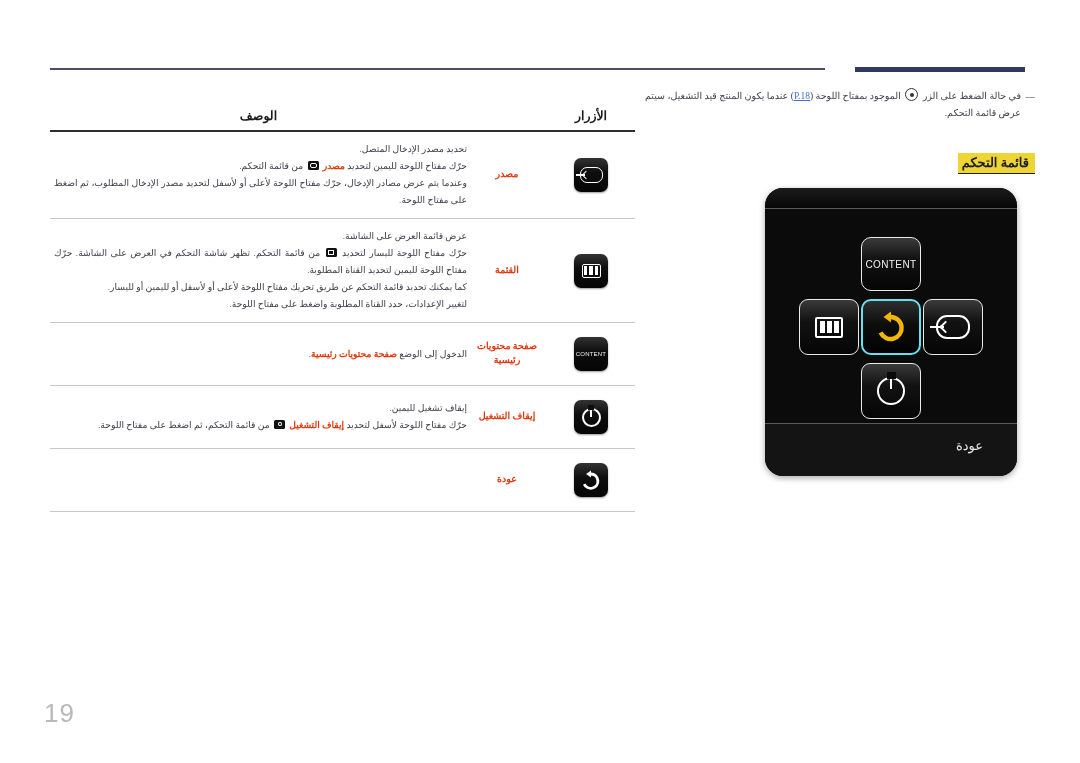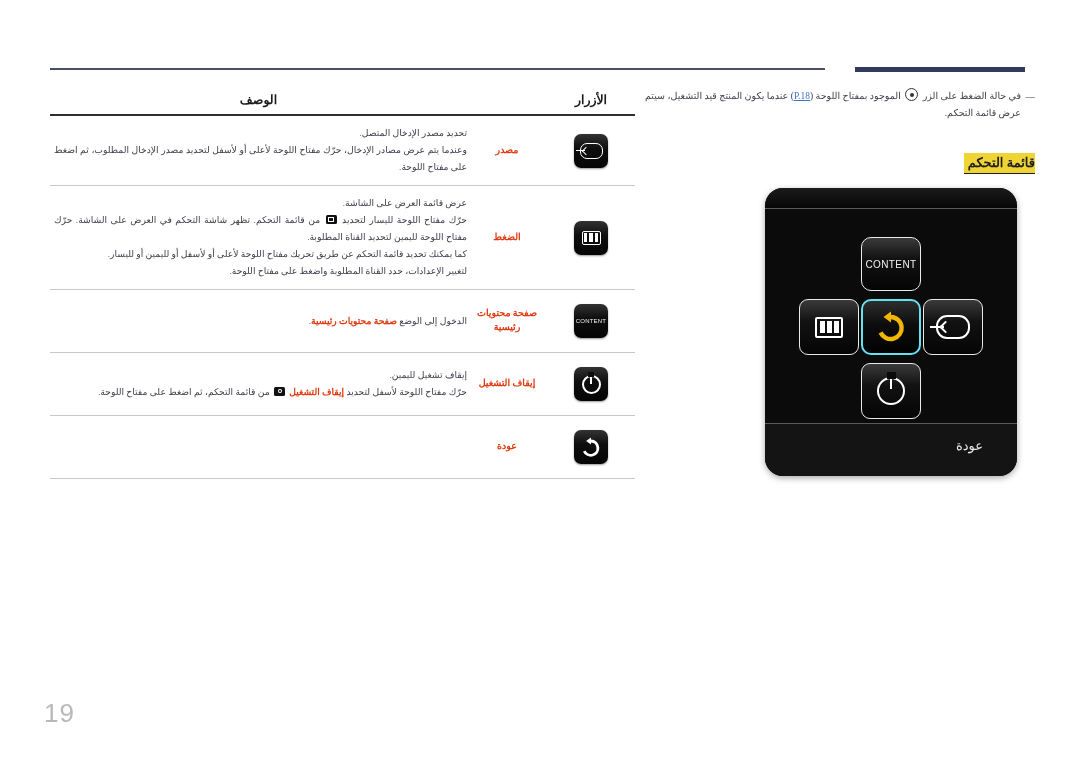--- a/index.html
+++ b/index.html
@@ -45,21 +45,21 @@
   .ring-ic::after{
     content:"";position:absolute;left:50%;top:50%;width:4px;height:4px;
     margin:-2px 0 0 -2px;border-radius:50%;background:#333;
   }
 
   .ctrl-title{
     margin-top:32px;text-align:right;
   }
   .ctrl-title span{
     background:#eed434;color:#1f1f1f;font-size:13px;
-    font-weight:bold;padding:2px 0 3px 4px;
+    font-weight:bold;padding:2px 6px 3px 4px;
     border-bottom:1.5px solid #1f1f1f;
   }
 
   
   .panel{
     position:absolute;left:765px;top:188px;width:252px;height:288px;
     border-radius:18px;
     background:linear-gradient(180deg,#0e0e0e 0%,#000 12%,#0d0d0d 100%);
     box-shadow:0 2px 6px rgba(0,0,0,.35);
     overflow:hidden;
@@ -152,21 +152,21 @@
   .tbl{
     position:absolute;left:50px;top:92px;width:585px;
     direction:rtl;
   }
   .thead{
     display:flex;align-items:flex-end;
     padding-bottom:6px;
   }
   .th{
     font-size:12.5px;font-weight:bold;color:#1b1b1b;
-    text-align:center;font-family:"Liberation Serif",serif;
+    text-align:center;font-family:"Liberation Serif",serif;margin-top:16px;
   }
   .col-btn{width:88px;flex:0 0 88px;}
   .col-lbl{width:80px;flex:0 0 80px;}
   .col-desc{flex:1 1 auto;}
   .hrule{height:2px;background:#2f2f2f;width:100%;}
 
   .trow{
     display:flex;align-items:center;
     border-bottom:1px solid #c9c9c9;
     padding:9px 0;
@@ -308,35 +308,36 @@
 
     <div class="trow">
       <div class="cell-btn">
         <span class="tkey">
             <span class="g-src"></span>
           </span>
       </div>
       <div class="cell-lbl">مصدر</div>
       <div class="cell-desc">
         <span class="ln">تحديد مصدر الإدخال المتصل.</span>
+        <span class="ln">حرّك مفتاح اللوحة لليمين لتحديد <b class="hl">مصدر</b> <span class="mini src"></span> من قائمة التحكم.</span>
         <span class="ln">وعندما يتم عرض مصادر الإدخال، حرّك مفتاح اللوحة لأعلى أو لأسفل لتحديد مصدر الإدخال المطلوب، ثم اضغط على مفتاح اللوحة.</span>
       </div>
     </div>
 
     <div class="trow">
       <div class="cell-btn">
         <span class="tkey">
             <span class="g-menu">
               <i></i>
               <i></i>
               <i></i>
             </span>
           </span>
       </div>
-      <div class="cell-lbl">الضغط</div>
+      <div class="cell-lbl">القئمة</div>
       <div class="cell-desc">
         <span class="ln">عرض قائمة العرض على الشاشة.</span>
         <span class="ln">حرّك مفتاح اللوحة لليسار لتحديد <span class="mini bars"></span> من قائمة التحكم. تظهر شاشة التحكم في العرض على الشاشة. حرّك مفتاح اللوحة لليمين لتحديد القناة المطلوبة.</span>
         <span class="ln">كما يمكنك تحديد قائمة التحكم عن طريق تحريك مفتاح اللوحة لأعلى أو لأسفل أو لليمين أو لليسار.</span>
         <span class="ln">لتغيير الإعدادات، حدد القناة المطلوبة واضغط على مفتاح اللوحة.</span>
       </div>
     </div>
 
     <div class="trow">
       <div class="cell-btn">

